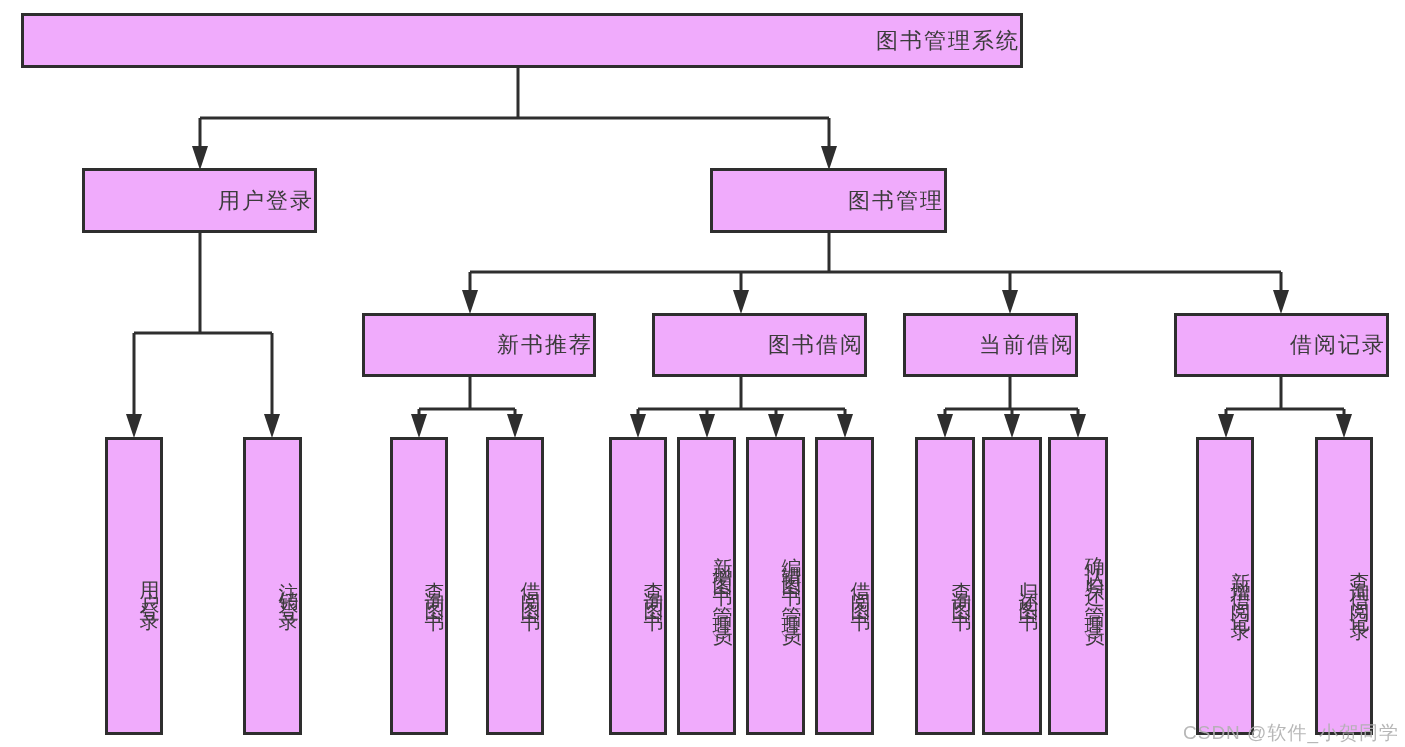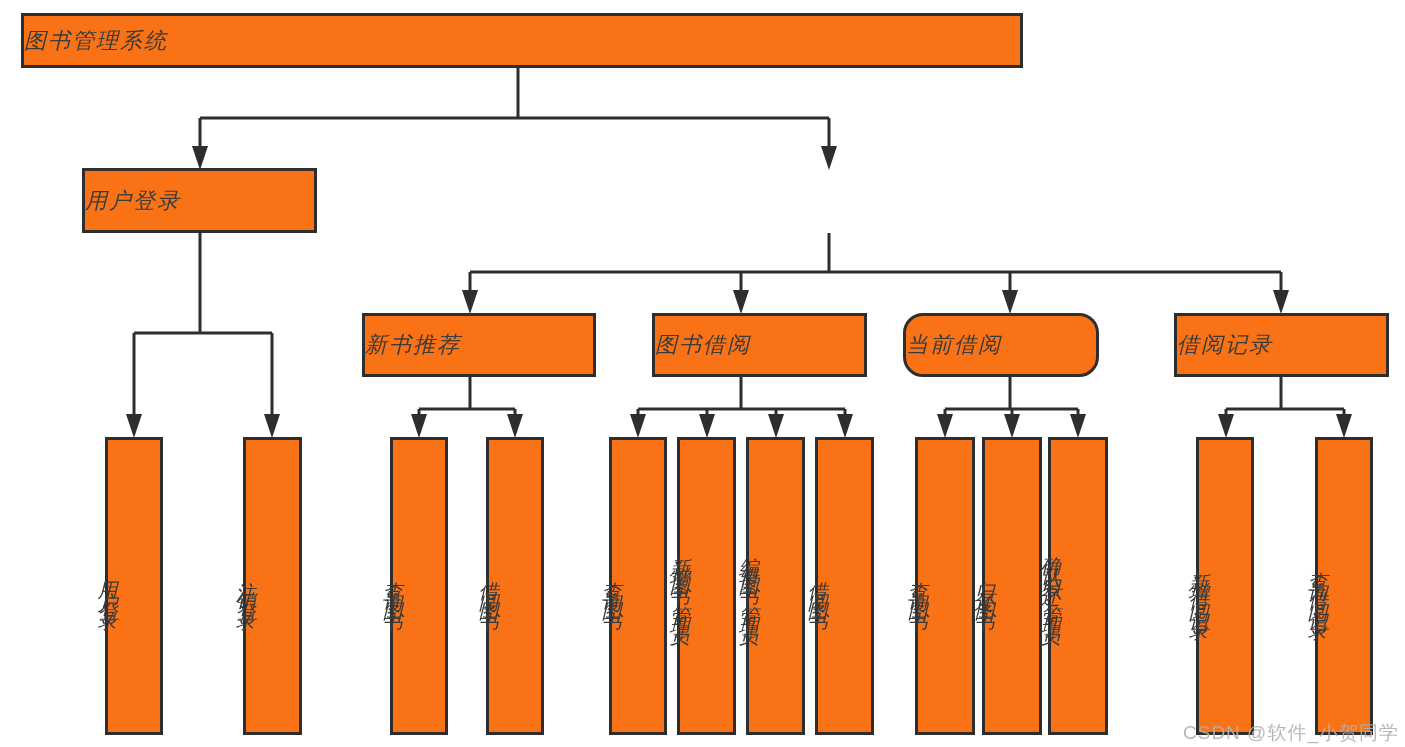--- a/index.html
+++ b/index.html
@@ -14,27 +14,26 @@
   .connectors {
     position: absolute;
     left: 0; top: 0;
     width: 1405px; height: 747px;
     z-index: 1;
   }
   .node {
     position: absolute;
     box-sizing: border-box;
     border: 3px solid #2e2e2e;
-    background: #f97316;
+    background: #f0abfc;
     color: #3b3b3b;
     display: flex;
     align-items: center;
-    justify-content: flex-start;
+    justify-content: flex-end;
     z-index: 2;
-    font-style: italic;
   }
   .h-node { font-size: 22px; letter-spacing: 2px; white-space: nowrap; }
   .v-node .label {
     writing-mode: vertical-rl;
     text-orientation: mixed;
     font-size: 20px;
     letter-spacing: 10px;
     line-height: 1;
     margin-block-end: -10px;
   }
@@ -109,28 +108,31 @@
     </g>
   </svg>
 
   <div class="node h-node" style="left:21px; top:13px; width:1002px; height:55px;">
     <span class="label">图书管理系统</span>
   </div>
 
   <div class="node h-node" style="left:82px; top:168px; width:235px; height:65px;">
     <span class="label">用户登录</span>
   </div>
+  <div class="node h-node" style="left:710px; top:168px; width:237px; height:65px;">
+    <span class="label">图书管理</span>
+  </div>
 
   <div class="node h-node" style="left:362px; top:313px; width:234px; height:64px;">
     <span class="label">新书推荐</span>
   </div>
   <div class="node h-node" style="left:633px; top:313px; width:215px; height:64px;margin-left:19px;">
     <span class="label">图书借阅</span>
   </div>
-  <div class="node h-node" style="left:903px; top:313px; width:196px; height:64px;border-radius:20px;">
+  <div class="node h-node" style="left:903px; top:313px; width:175px; height:64px;">
     <span class="label">当前借阅</span>
   </div>
   <div class="node h-node" style="left:1174px; top:313px; width:215px; height:64px;">
     <span class="label">借阅记录</span>
   </div>
 
   <div class="node v-node" style="left:105px; top:437px; width:58px; height:298px;">
     <span class="label">用户登录</span>
   </div>
   <div class="node v-node" style="left:243px; top:437px; width:59px; height:298px;">

